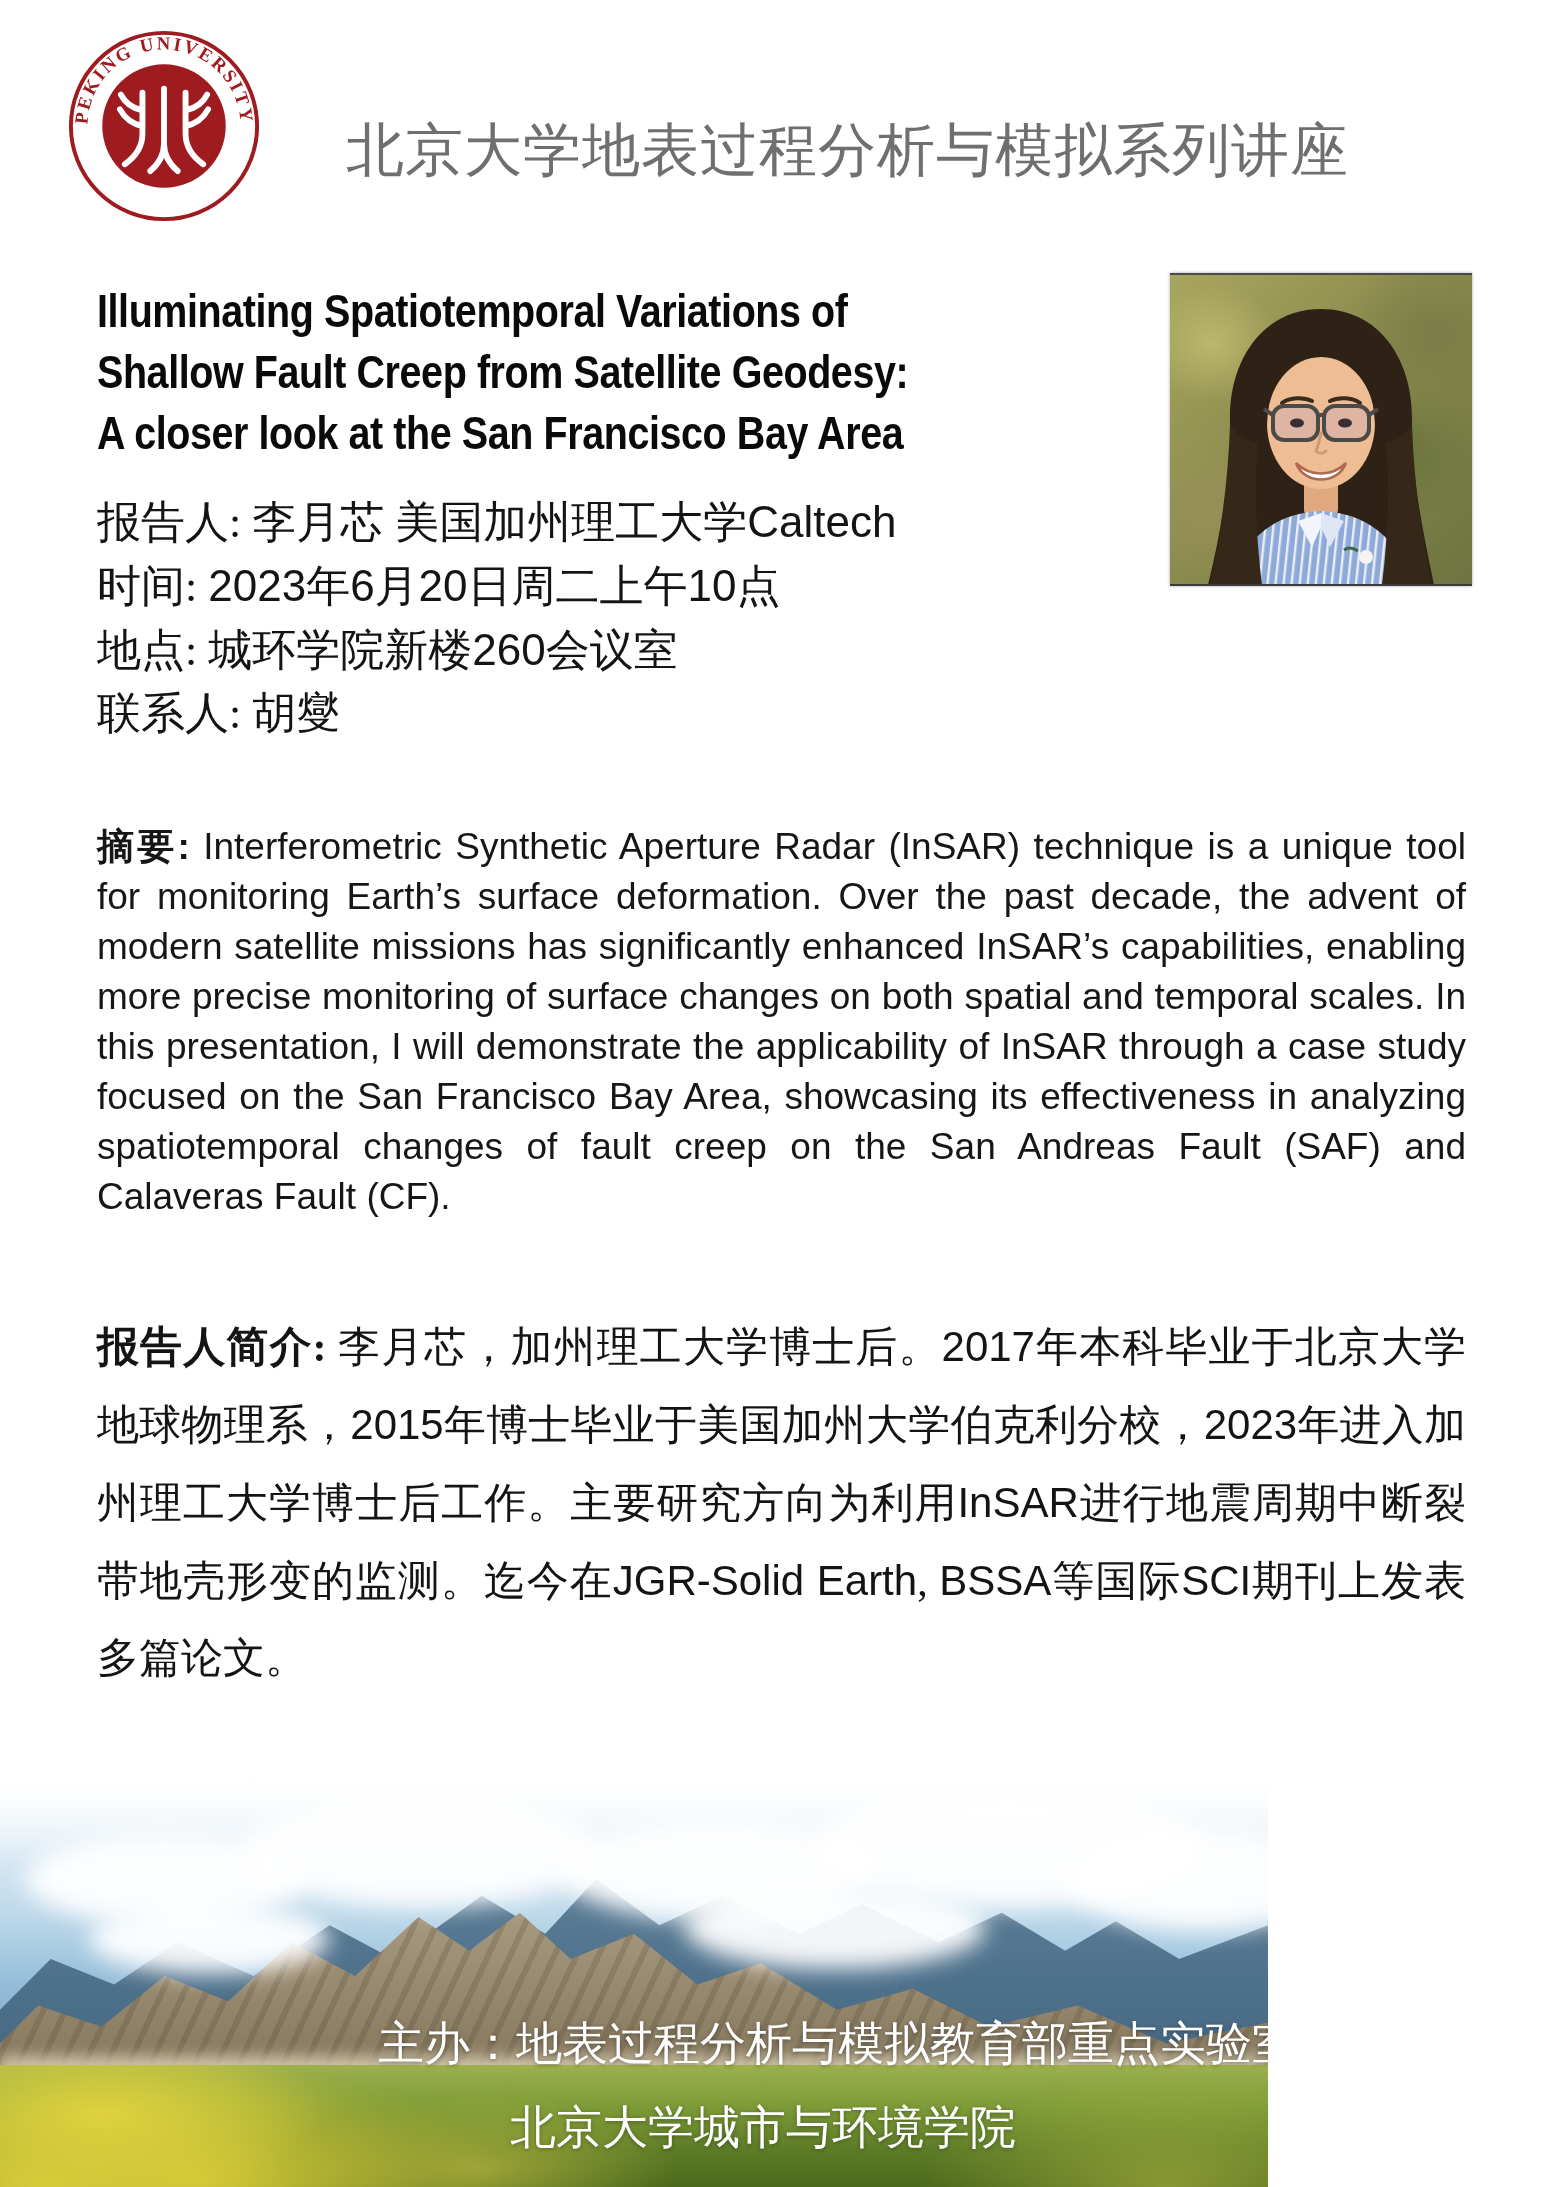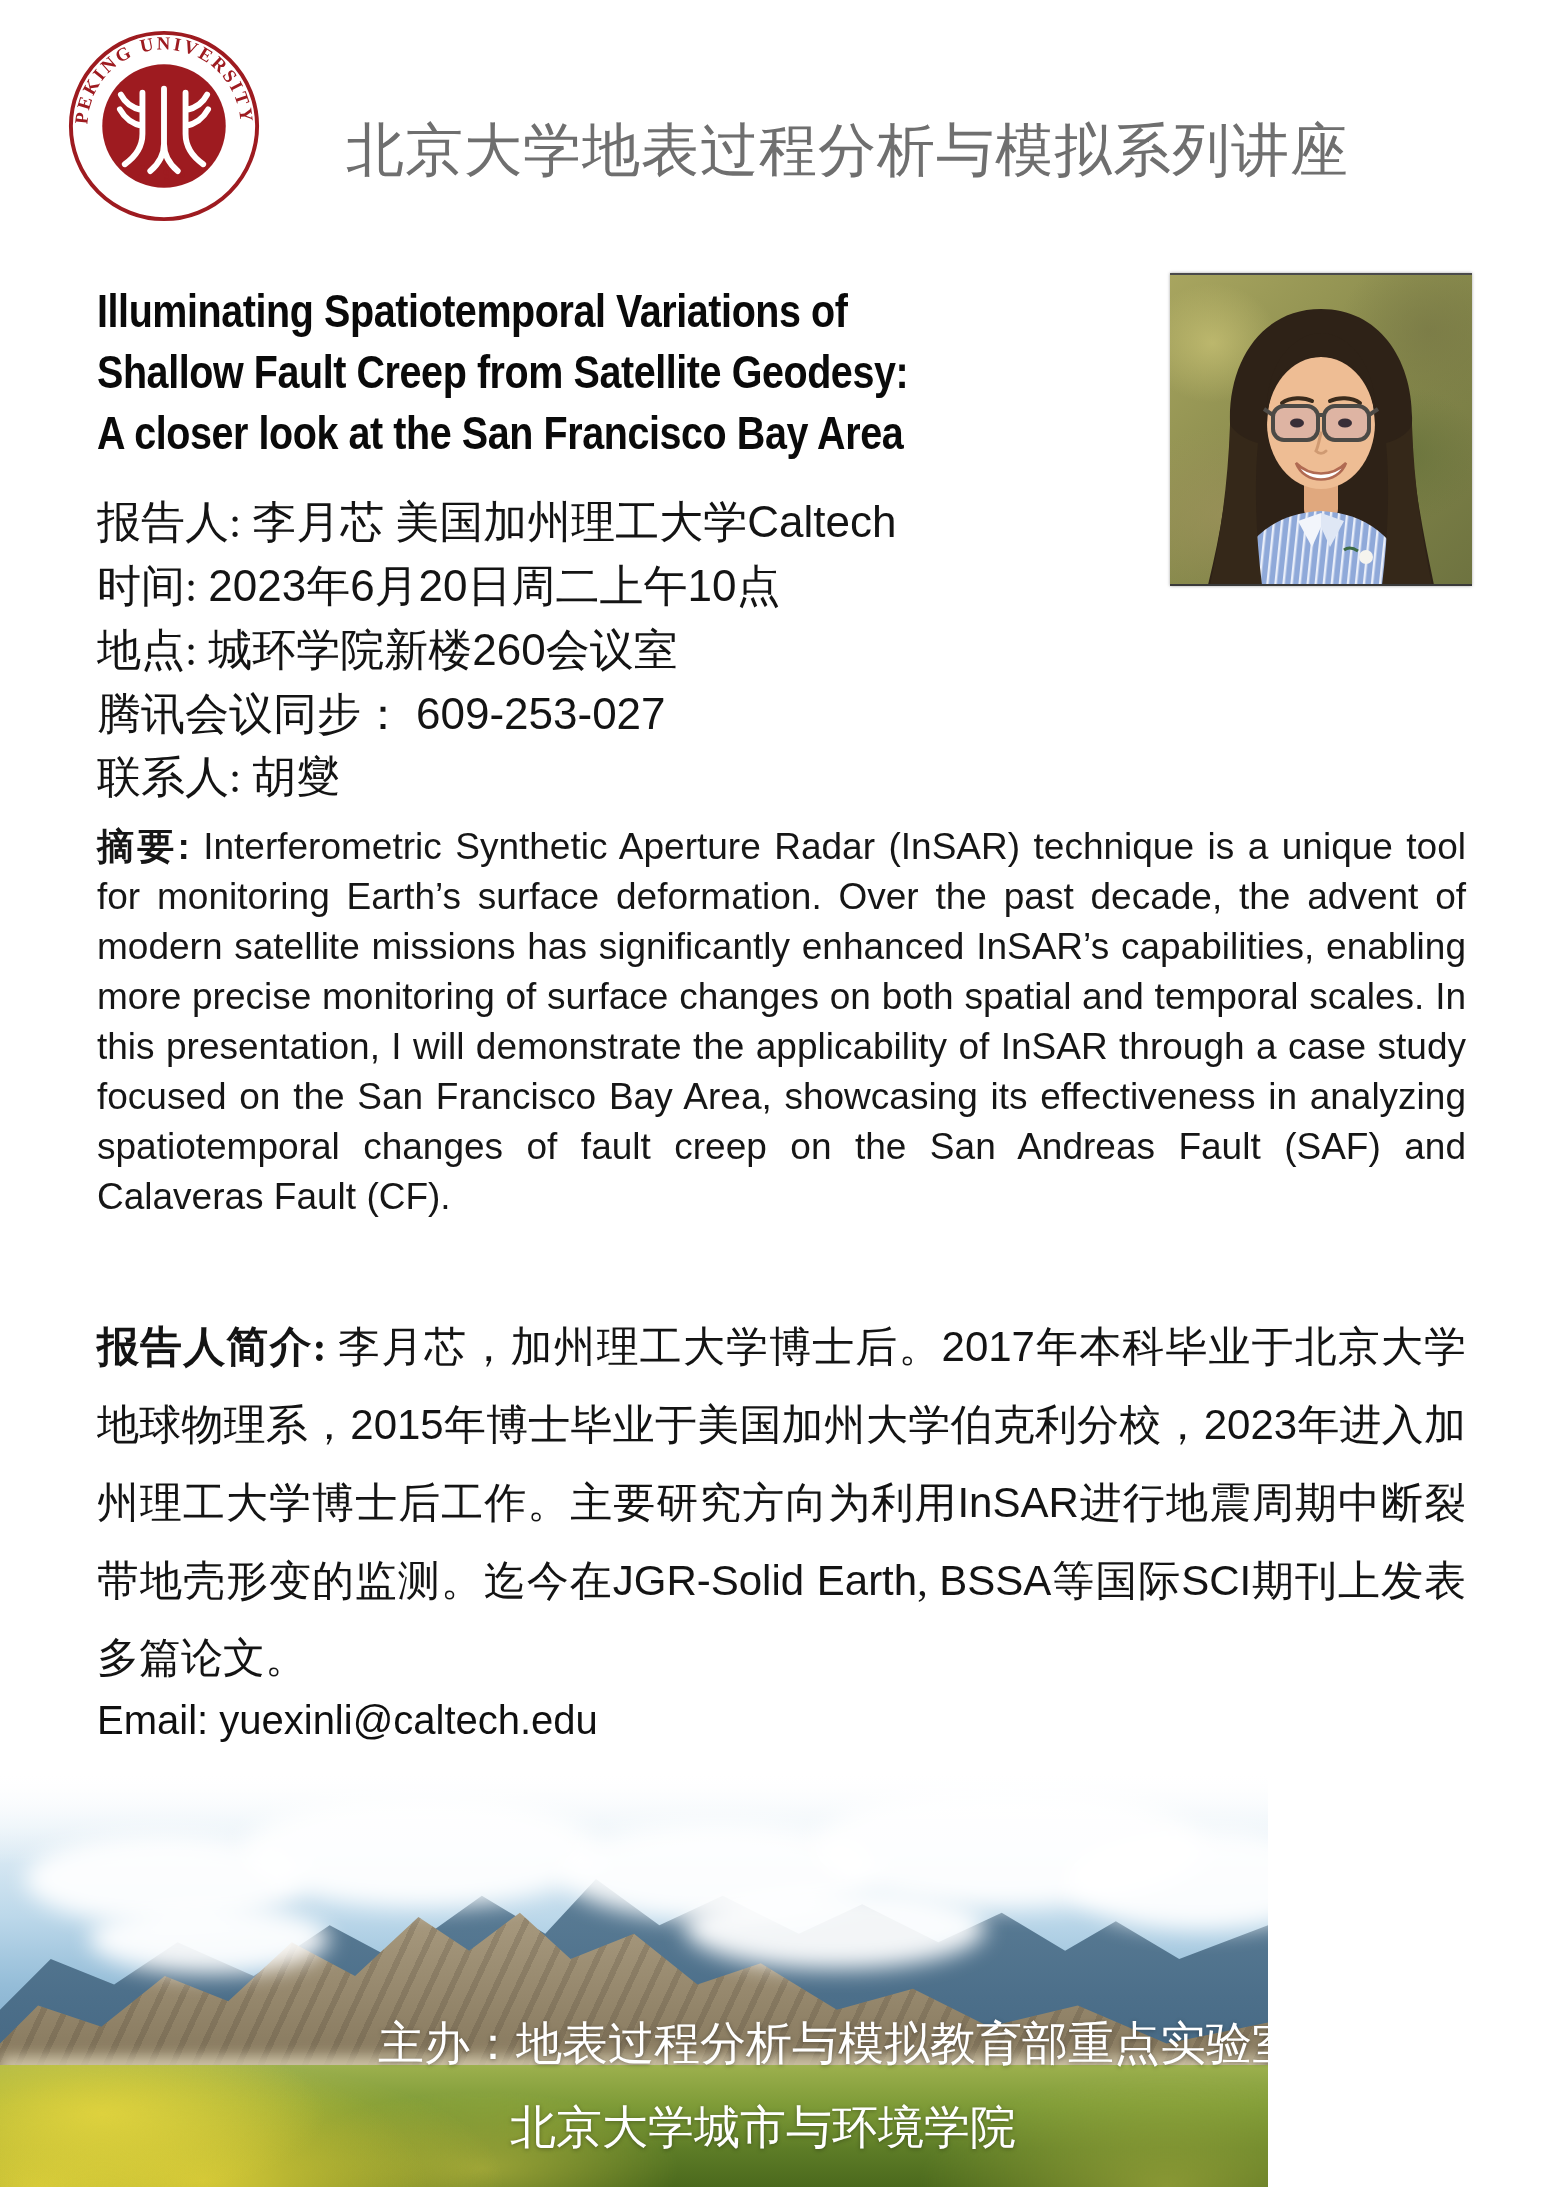--- a/index.html
+++ b/index.html
@@ -163,29 +163,27 @@
       <path d="M151,158 C149,166 148,172 146,176 C149,179 153,179 156,176" stroke="#cf9a72" stroke-width="3" fill="none" stroke-linecap="round"></path>
 
       <path d="M126,188 C140,202 162,202 176,188 C168,210 134,210 126,188 Z" fill="#ffffff" stroke="#b06a52" stroke-width="2.5"></path>
     </svg>
   </div>
 
   <div class="details">
     <p class="auto-lat">报告人: 李月芯 美国加州理工大学<span class="lat">Caltech</span></p>
     <p class="auto-lat">时间: <span class="lat">2023</span>年<span class="lat">6</span>月<span class="lat">20</span>日周二上午<span class="lat">10</span>点</p>
     <p class="auto-lat">地点: 城环学院新楼<span class="lat">260</span>会议室</p>
-    <p class="auto-lat">腾讯会议同步： <span class="lat">609-253-027</span></p>
     <p class="auto-lat">联系人: 胡燮</p>
   </div>
 
   <p class="abstract"><b>摘要:</b> <span>Interferometric Synthetic Aperture Radar (InSAR) technique is a unique tool for monitoring Earth’s surface deformation. Over the past decade, the advent of modern satellite missions has significantly enhanced InSAR’s capabilities, enabling more precise monitoring of surface changes on both spatial and temporal scales. In this presentation, I will demonstrate the applicability of InSAR through a case study focused on the San Francisco Bay Area, showcasing its effectiveness in analyzing spatiotemporal changes of fault creep on the San Andreas Fault (SAF) and Calaveras Fault (CF).</span></p>
 
   <p class="bio"><b>报告人简介:</b> <span class="auto-lat">李月芯，加州理工大学博士后。<span class="lat">2017</span>年本科毕业于北京大学地球物理系，<span class="lat">2015</span>年博士毕业于美国加州大学伯克利分校，<span class="lat">2023</span>年进入加州理工大学博士后工作。主要研究方向为利用<span class="lat">InSAR</span>进行地震周期中断裂带地壳形变的监测。迄今在<span class="lat">JGR-Solid Earth</span>, <span class="lat">BSSA</span>等国际<span class="lat">SCI</span>期刊上发表多篇论文。</span></p>
 
-  <p class="email">Email: yuexinli@caltech.edu</p>
 
   <div class="footer">
     <div class="sky"></div>
     <div class="ridge-far"></div>
     <div class="ridge-near"></div>
     <div class="valley"></div>
     <div class="field"></div>
     <div class="cloud c1"></div>
     <div class="cloud c2"></div>
     <div class="cloud c3"></div>

